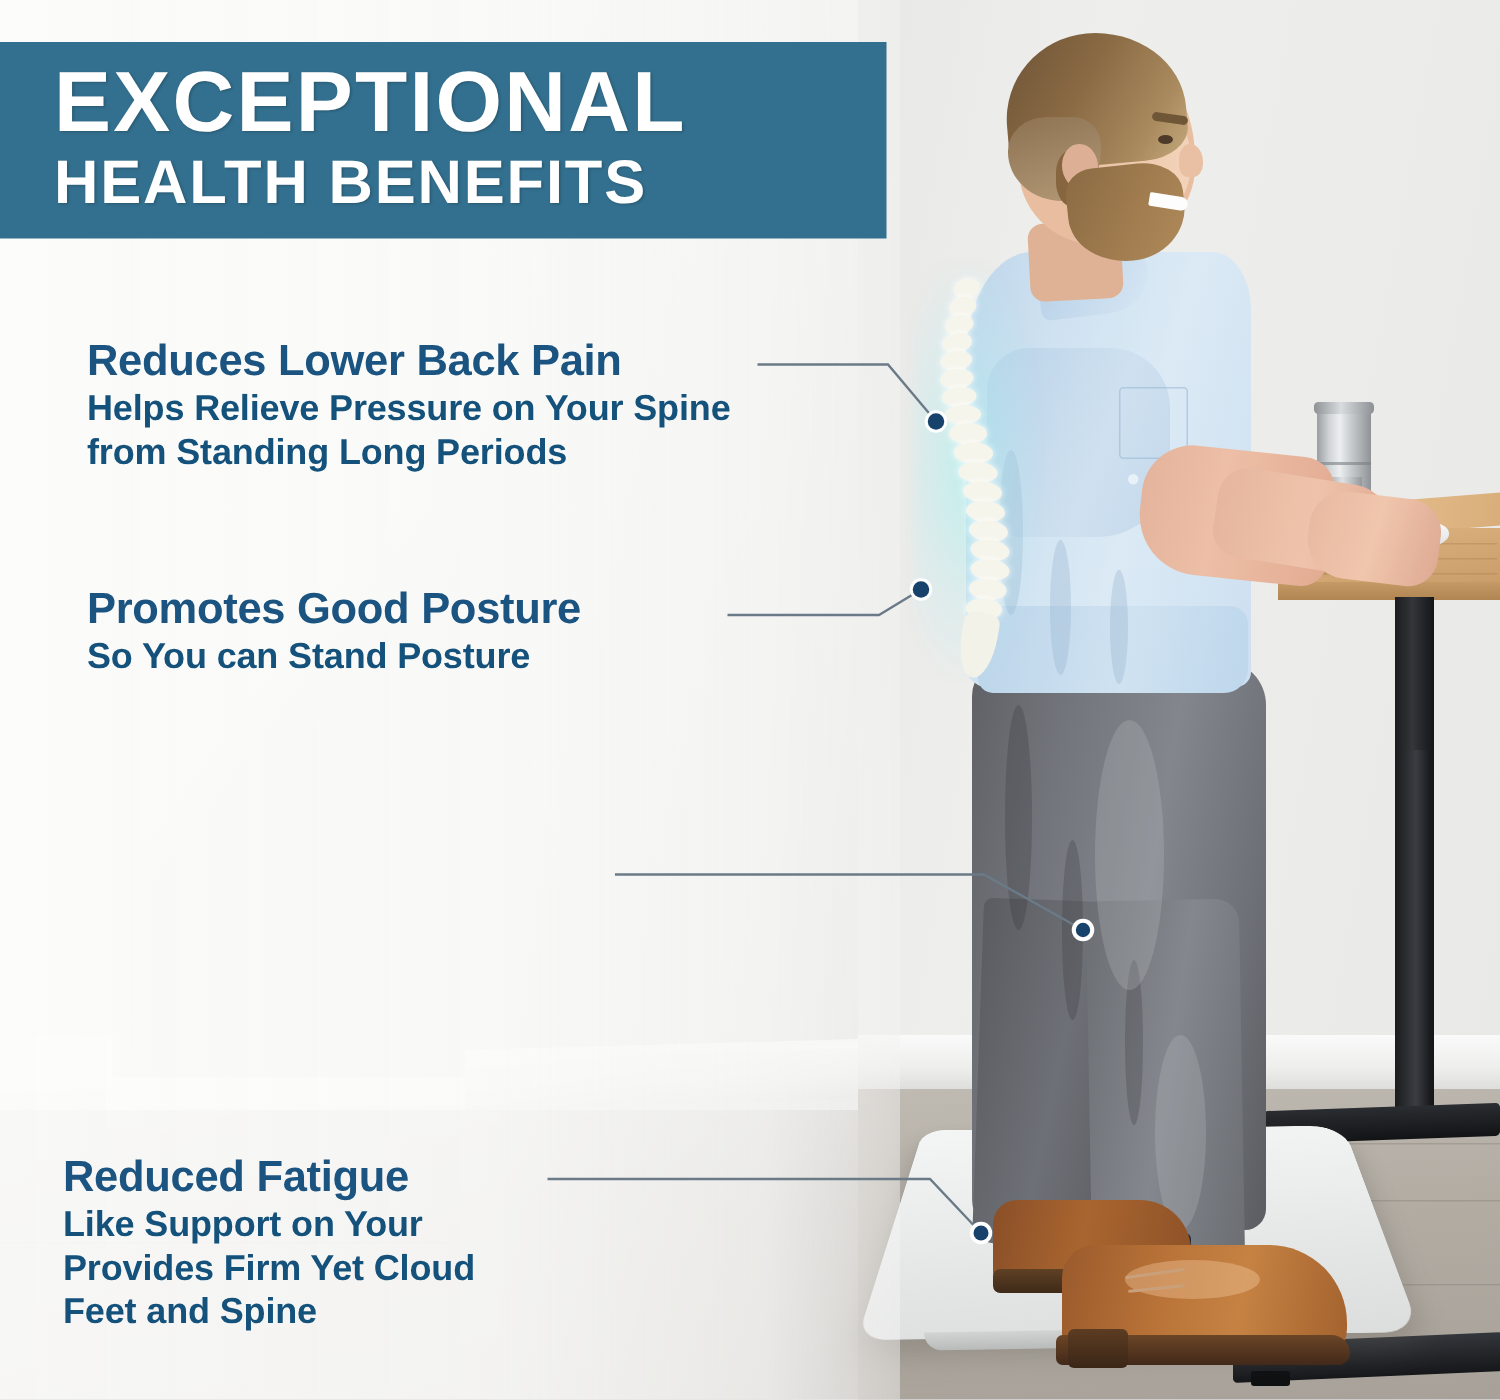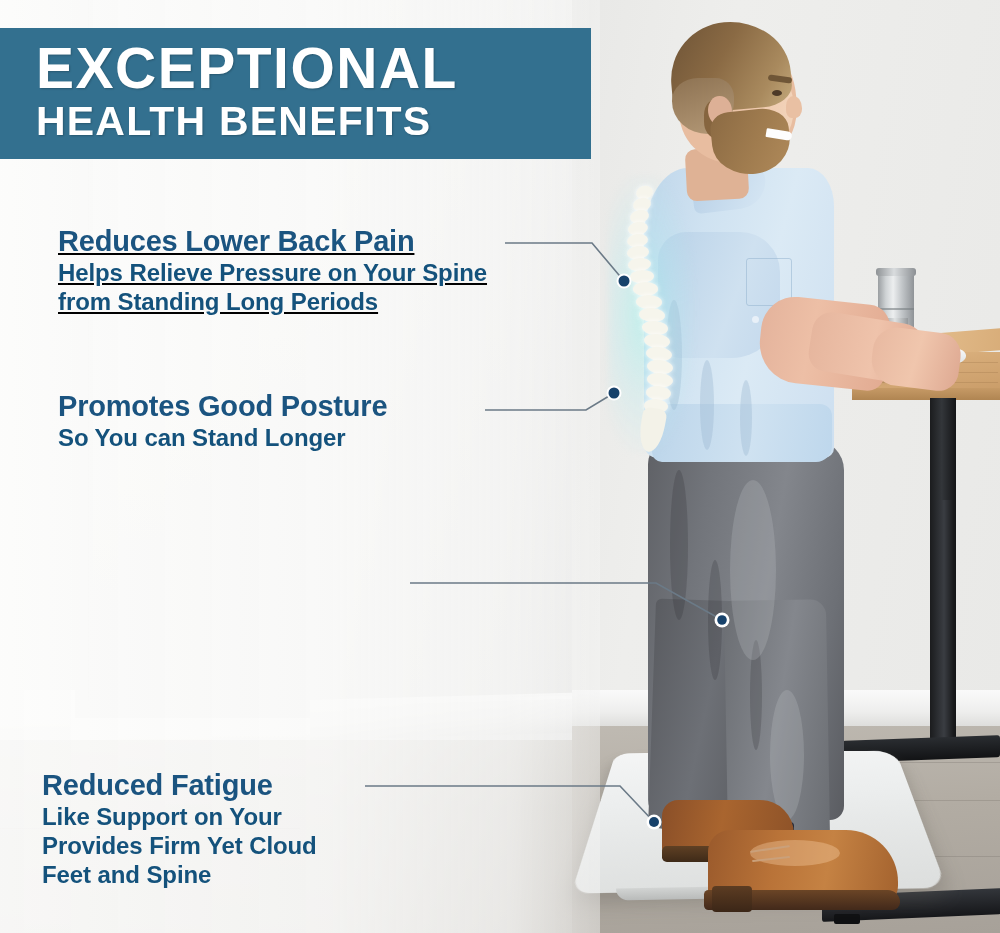--- a/index.html
+++ b/index.html
@@ -218,21 +218,21 @@
       line-height:46px; text-shadow:1px 1px 2px rgba(0,0,0,.22); }
 
   
   .benefit { position:absolute; }
   .b-title { font-size:29px; font-weight:bold; color:#1b5480; line-height:34px;
       letter-spacing:-.2px; white-space:nowrap; }
   .b-line { font-size:24px; font-weight:bold; color:#14527c; line-height:29px;
       letter-spacing:-.1px; white-space:nowrap; }
   .b-line.gap { margin-top:8px; }
 
-  .b1 { left:58px; top:224px;text-decoration:underline; }
+  .b1 { left:58px; top:224px; }
   .b2 { left:58px; top:389px; }
   .b3 { left:58px; top:565px; }
   .b4 { left:42px; top:768px; }
 
   
   .leaders { position:absolute; inset:0; pointer-events:none; }
 </style>
 </head>
 <body>
 
@@ -384,21 +384,21 @@
   </div>
 
   <div class="benefit b1">
     <div class="b-title">Reduces Lower Back Pain</div>
     <div class="b-line">Helps Relieve Pressure on Your Spine</div>
     <div class="b-line">from Standing Long Periods</div>
   </div>
 
   <div class="benefit b2">
     <div class="b-title">Promotes Good Posture</div>
-    <div class="b-line">So You can Stand Longer</div>
+    <div class="b-line">So You can Stand Posture</div>
   </div>
 
 
   <div class="benefit b4">
     <div class="b-title">Reduced Fatigue</div>
     <div class="b-line">Like Support on Your</div>
     <div class="b-line">Provides Firm Yet Cloud</div>
     <div class="b-line">Feet and Spine</div>
   </div>
 

